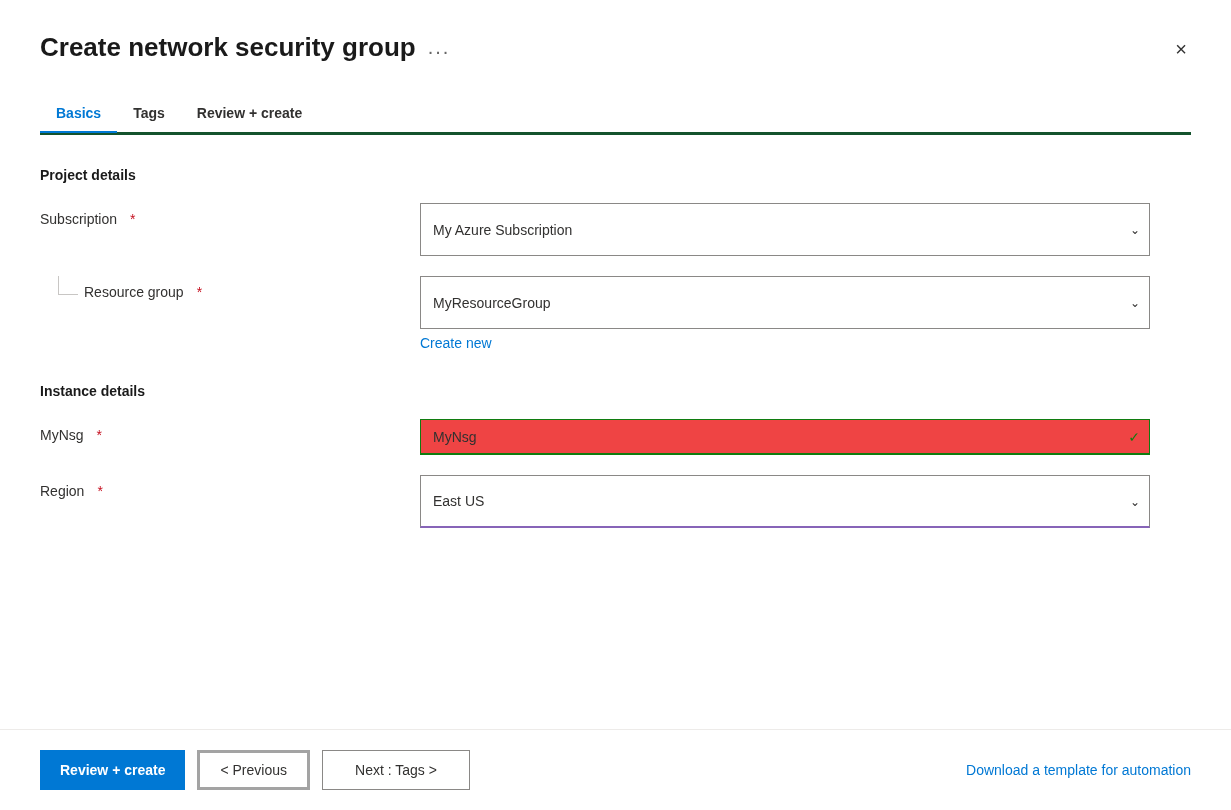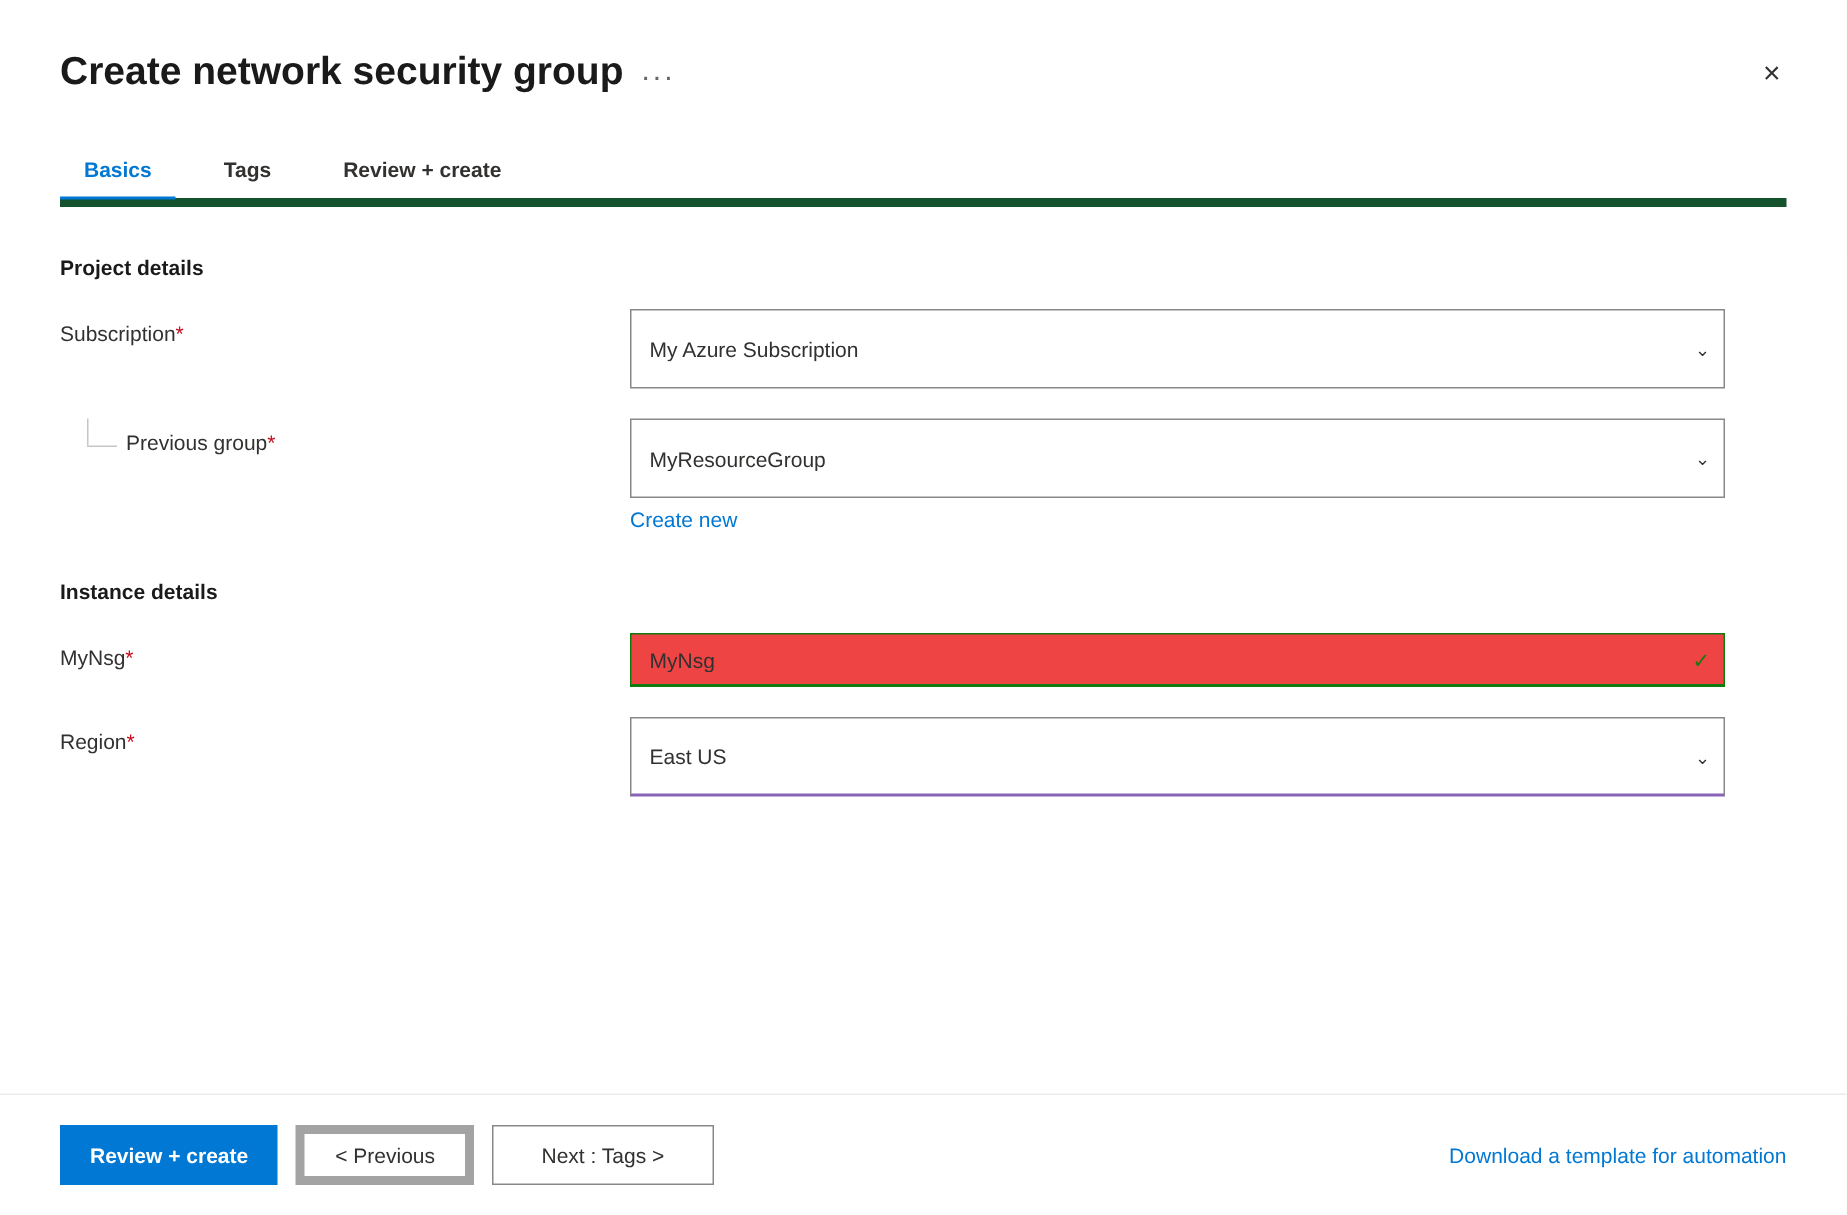--- a/index.html
+++ b/index.html
@@ -52,22 +52,22 @@
       padding: 4px;
       line-height: 1;
     }
     .panel-content {
       padding: 32px 40px 0 40px;
       flex: 1;
     }
     
     .tabs {
       display: flex;
-      gap: 16px;
-      border-bottom: 6px solid #14532d;
+      gap: 0;
+      border-bottom: 3px solid #14532d;
       margin-bottom: 32px;
     }
     .tab {
       padding: 10px 16px;
       cursor: pointer;
       font-size: 14px;
       color: #323130;
       border-bottom: 2px solid transparent;
       margin-bottom: -1px;
       white-space: nowrap;
@@ -91,21 +91,21 @@
       align-items: flex-start;
       margin-bottom: 20px;
     }
     .form-label {
       width: 380px;
       min-width: 380px;
       font-size: 14px;
       color: #323130;
       padding-top: 8px;
       display: flex;
-      gap: 0;
+      gap: 13px;
     }
     .required-star {
       color: #c50f1f;
     }
     .form-control-area {
       flex: 1;
       max-width: 730px;
     }
     .form-select {
       width: 100%;
@@ -190,21 +190,21 @@
       padding: 0 20px;
       height: 40px;
       font-size: 14px;
       font-weight: 600;
       cursor: pointer;
       white-space: nowrap;
     }
     .btn-secondary {
       background: #ffffff;
       color: #323130;
-      border: 6px solid #a3a3a3;
+      border: 3px solid #a3a3a3;
       padding: 0 20px;
       height: 40px;
       font-size: 14px;
       cursor: pointer;
       white-space: nowrap;
     }
     .btn-next {
       background: #ffffff;
       color: #323130;
       border: 1px solid #8a8886;
@@ -269,21 +269,21 @@
       </div>
     </div>
 
     <div style="display:flex; align-items:flex-start; margin-bottom:8px;">
       <div style="width:380px; min-width:380px; display:flex; align-items:flex-start;">
         <div style="display:flex; flex-direction:column; align-items:flex-start; width:40px; padding-top:0;">
           <div style="width:1px; height:18px; border-left:1px solid #c8c6c4; margin-left:18px;"></div>
           <div style="width:20px; height:1px; border-bottom:1px solid #c8c6c4; margin-left:18px;"></div>
         </div>
         <div class="form-label" style="width:auto; min-width:auto; padding-left:4px;">
-          <span>Previous group</span>
+          <span>Resource group</span>
           <span class="required-star">*</span>
         </div>
       </div>
       <div class="form-control-area">
         <div class="select-wrapper">
           <select class="form-select">
             <option value="MyResourceGroup">MyResourceGroup</option>
           </select>
           <span class="select-chevron">⌄</span>
         </div>

